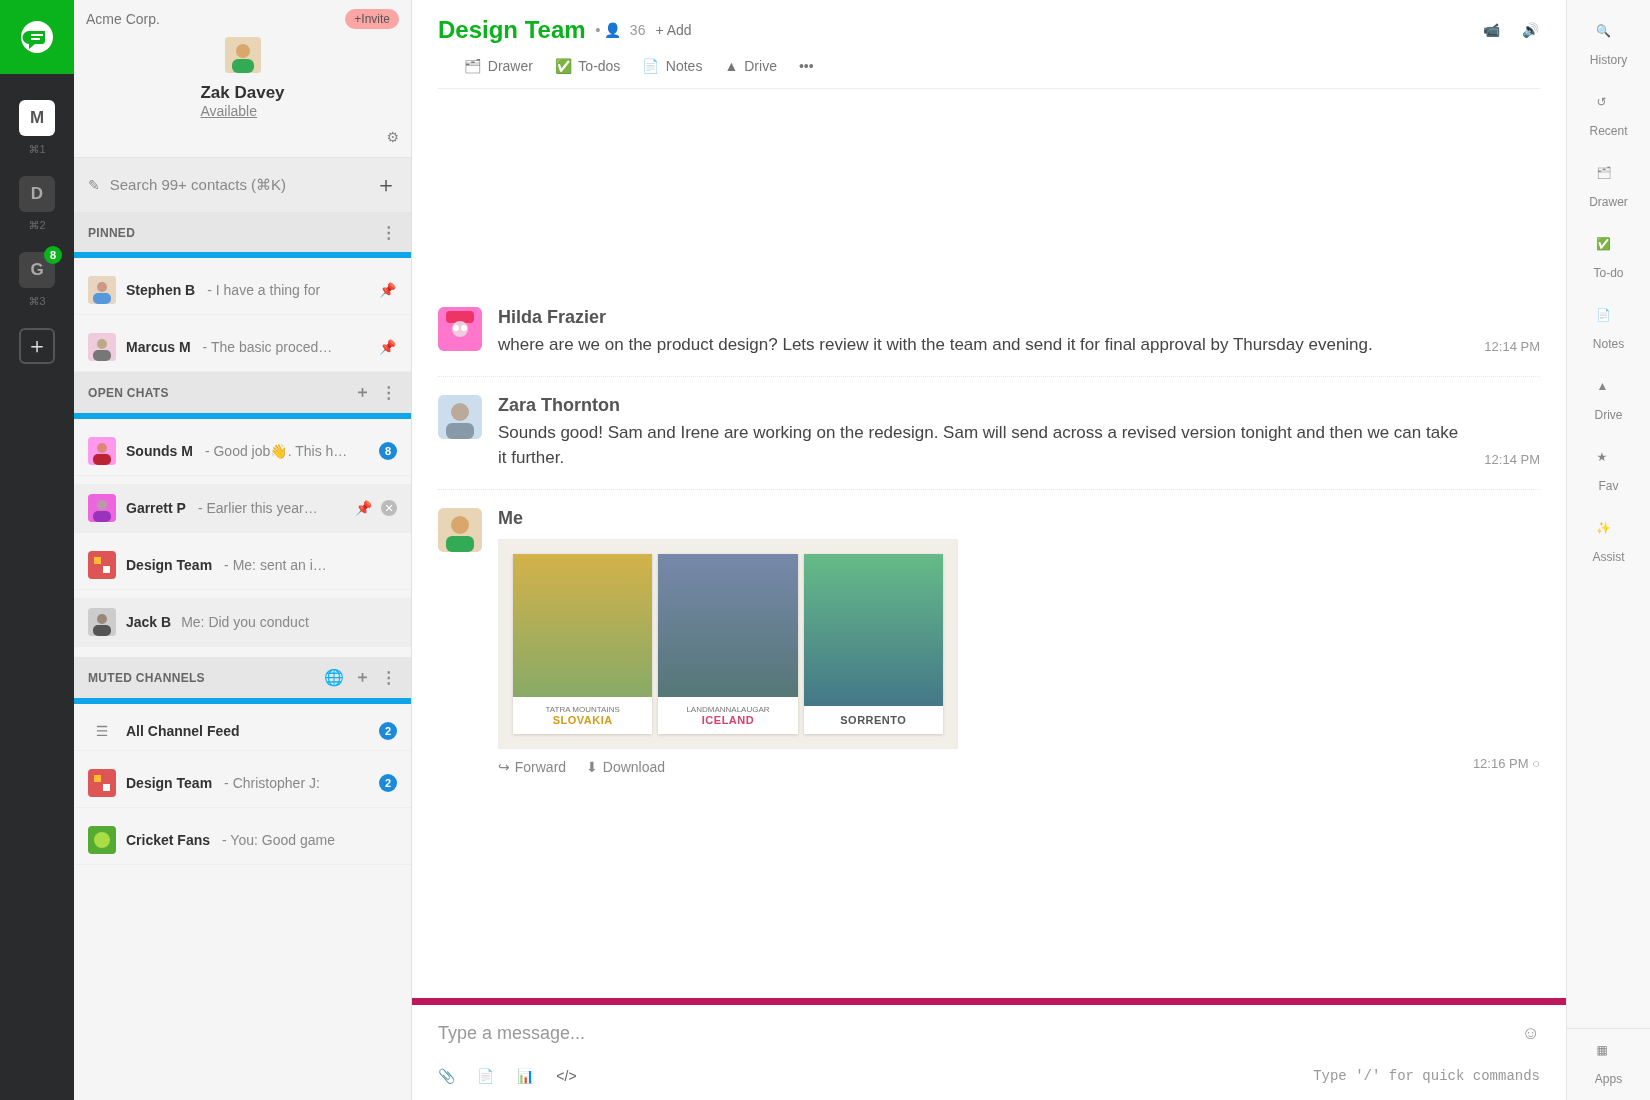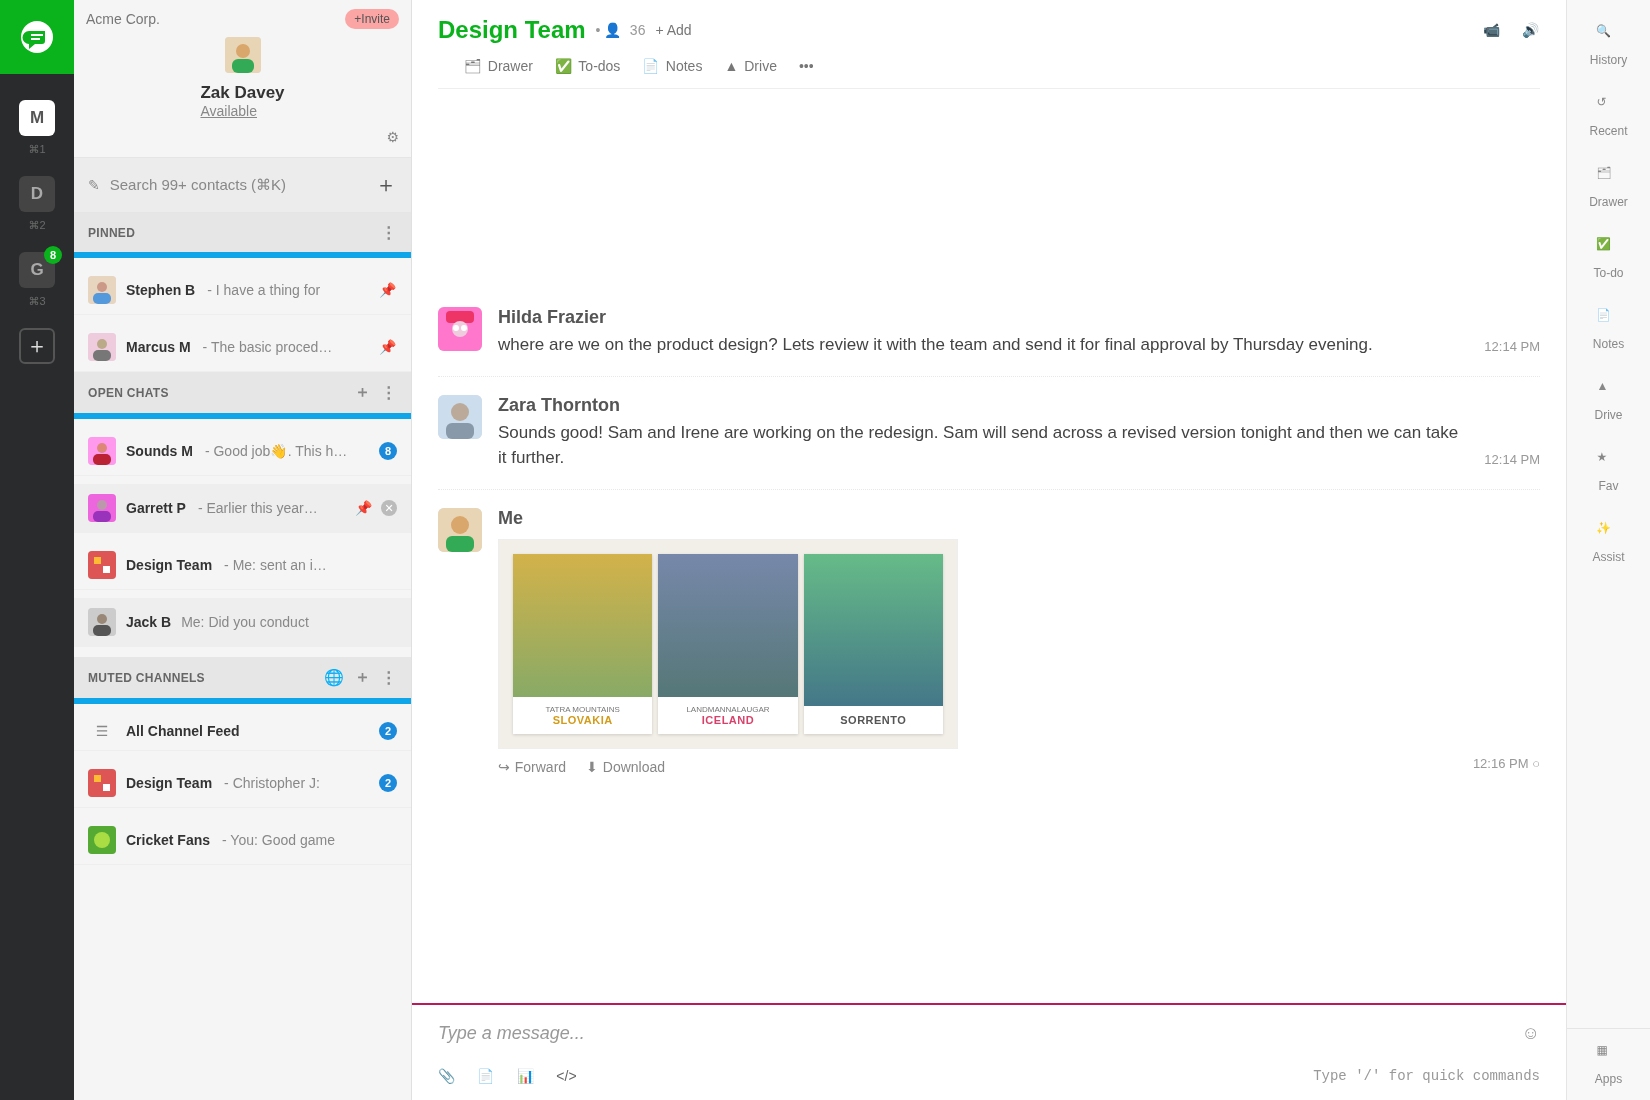--- a/index.html
+++ b/index.html
@@ -66,21 +66,21 @@
 .card .img { flex: 1; background: linear-gradient(#6b8, #478); }
 .card.c1 .img { background: linear-gradient(#d3b24a, #8a6); }
 .card.c3 .img { background: linear-gradient(#78a, #577); }
 .card .cap { padding: 8px 0; text-align: center; font-size: 8px; color: #777; }
 .card .cap .big { font-size: 11px; font-weight: 700; letter-spacing: 0.5px; }
 .card.c1 .big { color: #d39b1a; }
 .card.c3 .big { color: #d8426a; }
 .att-actions { display: flex; gap: 20px; color: #888; font-size: 14px; margin-top: 10px; align-items: center; }
 .att-actions .a { display: flex; align-items: center; gap: 5px; }
 
-.composer { border-top: 2px solid #be185d; padding: 18px 26px 8px 26px; font-style: italic; }
+.composer { border-top: 7px solid #be185d; padding: 18px 26px 8px 26px; }
 .comp-row { display: flex; align-items: center; color: #999; font-size: 18px; }
 .comp-row .ph { flex: 1; }
 .comp-tools { display: flex; align-items: center; gap: 22px; padding: 16px 26px; color: #666; }
 .comp-tools .hint { margin-left: auto; color: #999; font-size: 14px; font-family: Liberation Mono, monospace; }
 
 
 .rightrail { width: 84px; background: #f8f8f8; border-left: 1px solid #e5e5e5; display: flex; flex-direction: column; align-items: center; padding-top: 10px; }
 .rr-item { display: flex; flex-direction: column; align-items: center; gap: 5px; padding: 14px 0; color: #888; width: 100%; font-size: 12px; cursor: pointer; }
 .rr-item.sep { border-top: 1px solid #e5e5e5; margin-top: auto; }
 .rr-item svg, .rr-item .ico { width: 24px; height: 24px; }

